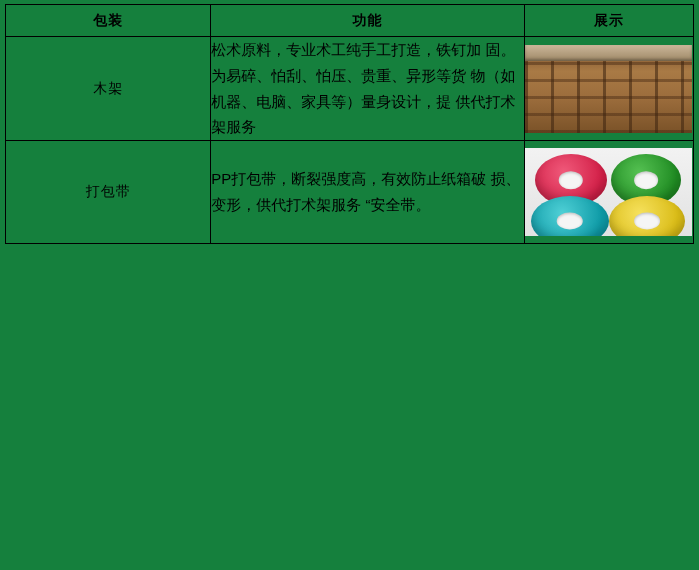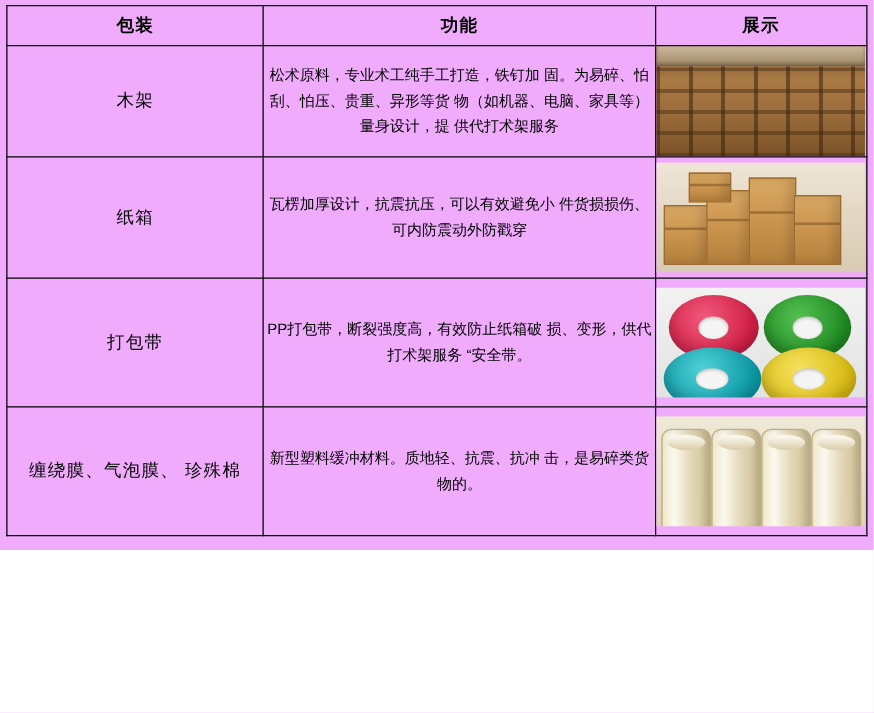--- a/index.html
+++ b/index.html
@@ -9,23 +9,23 @@
   }
   body {
     width: 699px;
     height: 570px;
     font-family: "Liberation Sans", sans-serif;
     color: #000000;
     overflow: hidden;
   }
   .sheet {
     width: 699px;
-    height: 440px;
-    position: relative;
-    background: #f0abfc;
+    height: 570px;
+    position: relative;
+    background: #15803d;
     box-sizing: border-box;
     padding: 4px 5px 5px 5px;
   }
   table.pack-table {
     border-collapse: collapse;
     width: 689px;
     table-layout: fixed;
     border: 1px solid #000000;
   }
   table.pack-table td, table.pack-table th {
@@ -45,24 +45,24 @@
     letter-spacing: 1px;
   }
 
   td.name-cell {
     text-align: center;
     font-size: 14px;
     letter-spacing: 1px;
     padding: 4px 8px;
   }
   td.func-cell {
-    font-size: 12px;
+    font-size: 15px;
     line-height: 1.72;
     padding: 8px 10px 8px 10px;
-    text-align: center;
+    text-align: left;
   }
   td.demo-cell {
     padding: 0;
     text-align: center;
     vertical-align: middle;
   }
   .img-box {
     width: 167px;
     height: 100%;
     display: block;
@@ -232,35 +232,20 @@
       <tr class="row-wood">
         <td class="name-cell">木架</td>
         <td class="func-cell">松术原料，专业术工纯手工打造，铁钉加 固。为易碎、怕刮、怕压、贵重、异形等货 物（如机器、电脑、家具等）量身设计，提 供代打术架服务</td>
         <td class="demo-cell">
           <span class="img-box">
             <span class="photo photo-wood"></span>
           </span>
         </td>
       </tr>
 
-      <tr class="row-carton">
-        <td class="name-cell">纸箱</td>
-        <td class="func-cell">瓦楞加厚设计，抗震抗压，可以有效避免小 件货损损伤、可内防震动外防戳穿</td>
-        <td class="demo-cell">
-          <span class="img-box">
-            <span class="photo photo-carton">
-              <span class="box bx1"></span>
-              <span class="box bx2"></span>
-              <span class="box bx3"></span>
-              <span class="box bx4"></span>
-              <span class="box bx5"></span>
-            </span>
-          </span>
-        </td>
-      </tr>
 
 
       <tr class="row-strap">
         <td class="name-cell">打包带</td>
         <td class="func-cell">PP打包带，断裂强度高，有效防止纸箱破 损、变形，供代打术架服务 “安全带。</td>
         <td class="demo-cell">
           <span class="img-box">
             <span class="photo photo-strap">
               <span class="coil coil-red">
                   <span class="hole"></span>
@@ -272,30 +257,16 @@
                   <span class="hole"></span>
                 </span>
               <span class="coil coil-yellow">
                   <span class="hole"></span>
                 </span>
             </span>
           </span>
         </td>
       </tr>
 
-      <tr class="row-film">
-        <td class="name-cell">缠绕膜、气泡膜、 珍殊棉</td>
-        <td class="func-cell">新型塑料缓冲材料。质地轻、抗震、抗冲 击，是易碎类货物的。</td>
-        <td class="demo-cell">
-          <span class="img-box">
-            <span class="photo photo-film">
-              <span class="roll rl1"></span>
-              <span class="roll rl2"></span>
-              <span class="roll rl3"></span>
-              <span class="roll rl4"></span>
-            </span>
-          </span>
-        </td>
-      </tr>
 
     </tbody>
   </table>
 </div>
 
 </body></html>

